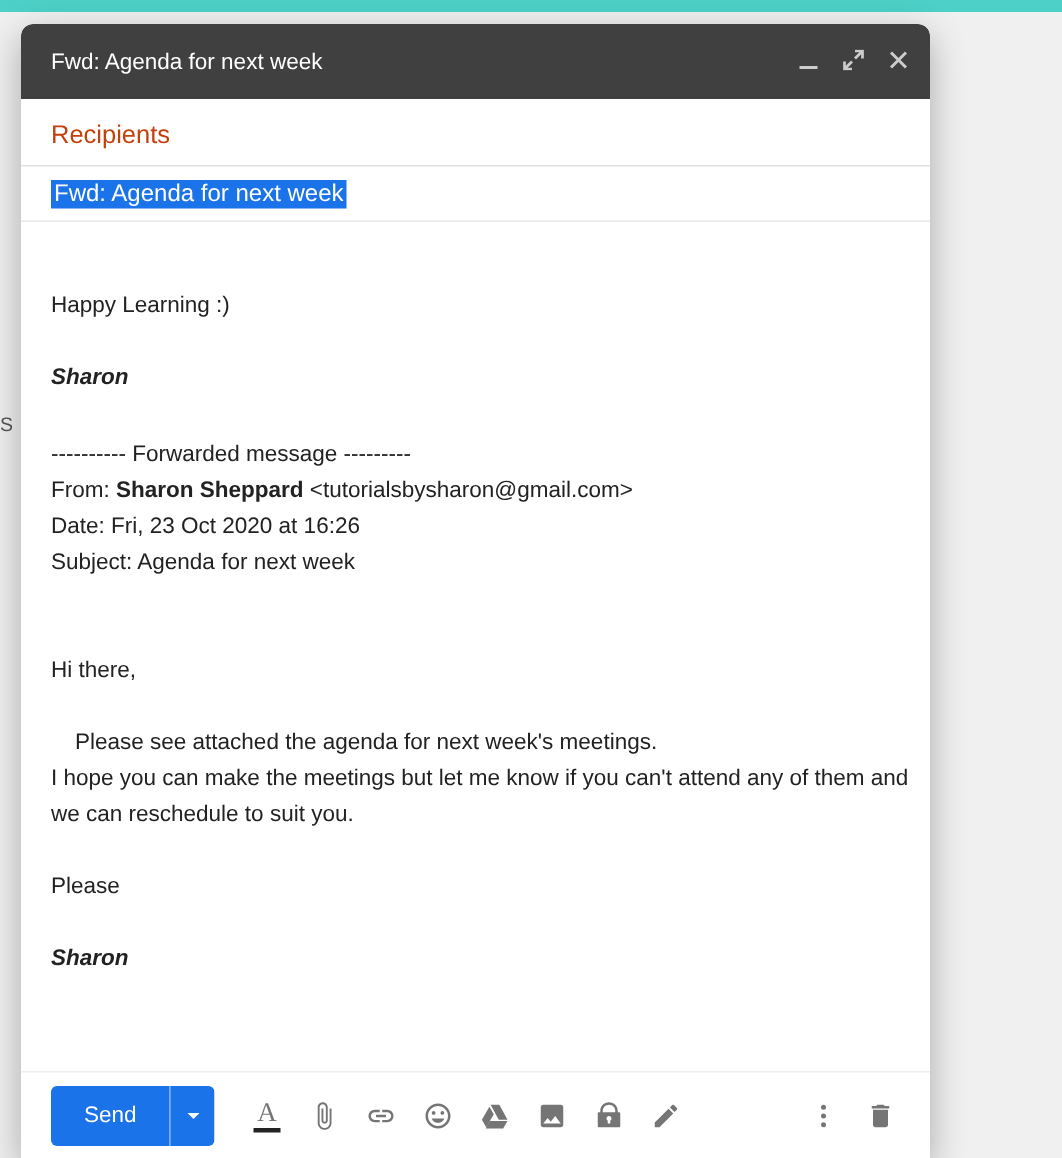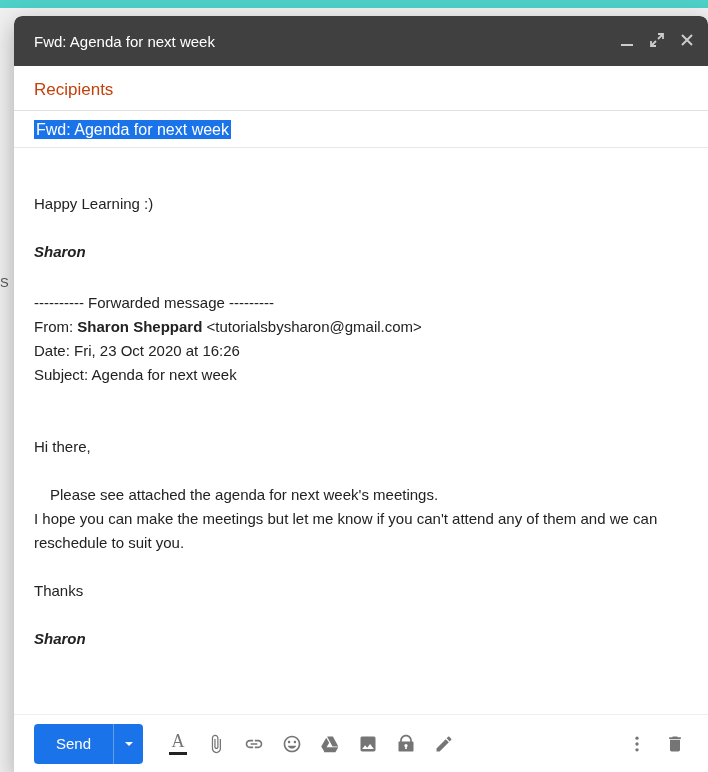--- a/index.html
+++ b/index.html
@@ -21,21 +21,21 @@
     position: absolute;
     left: 0;
     top: 275px;
     color: #555;
     font-size: 13px;
   }
   .compose-window {
     position: absolute;
     left: 14px;
     top: 16px;
-    width: 694px;
+    width: 606px;
     height: 756px;
     background: #fff;
     border-radius: 8px 8px 0 0;
     box-shadow: 0 8px 24px rgba(0,0,0,0.3);
     display: flex;
     flex-direction: column;
     overflow: hidden;
   }
   .titlebar {
     background: #404040;
@@ -201,21 +201,21 @@
         <div>
           <span>From: </span><b>Sharon Sheppard</b><span> &lt;tutorialsbysharon@gmail.com&gt;</span>
         </div>
         <div>Date: Fri, 23 Oct 2020 at 16:26</div>
         <div>Subject: Agenda for next week</div>
       </div>
 
       <p style="margin-top:48px;">Hi there,</p>
       <p style="margin-top:24px;margin-left:16px;">Please see attached the agenda for next week's meetings.</p>
       <p>I hope you can make the meetings but let me know if you can't attend any of them and we can reschedule to suit you.</p>
-      <p style="margin-top:24px;">Thanks</p>
+      <p style="margin-top:24px;">Please</p>
       <p style="margin-top:24px;"><span class="sig">Sharon</span></p>
       <div style="height:40px;"></div>
     </div>
   </div>
 
   <div class="toolbar">
     <div class="send-group">
       <button class="send-btn">Send</button>
       <button class="send-more">
         <svg width="10" height="10" viewBox="0 0 10 10">

